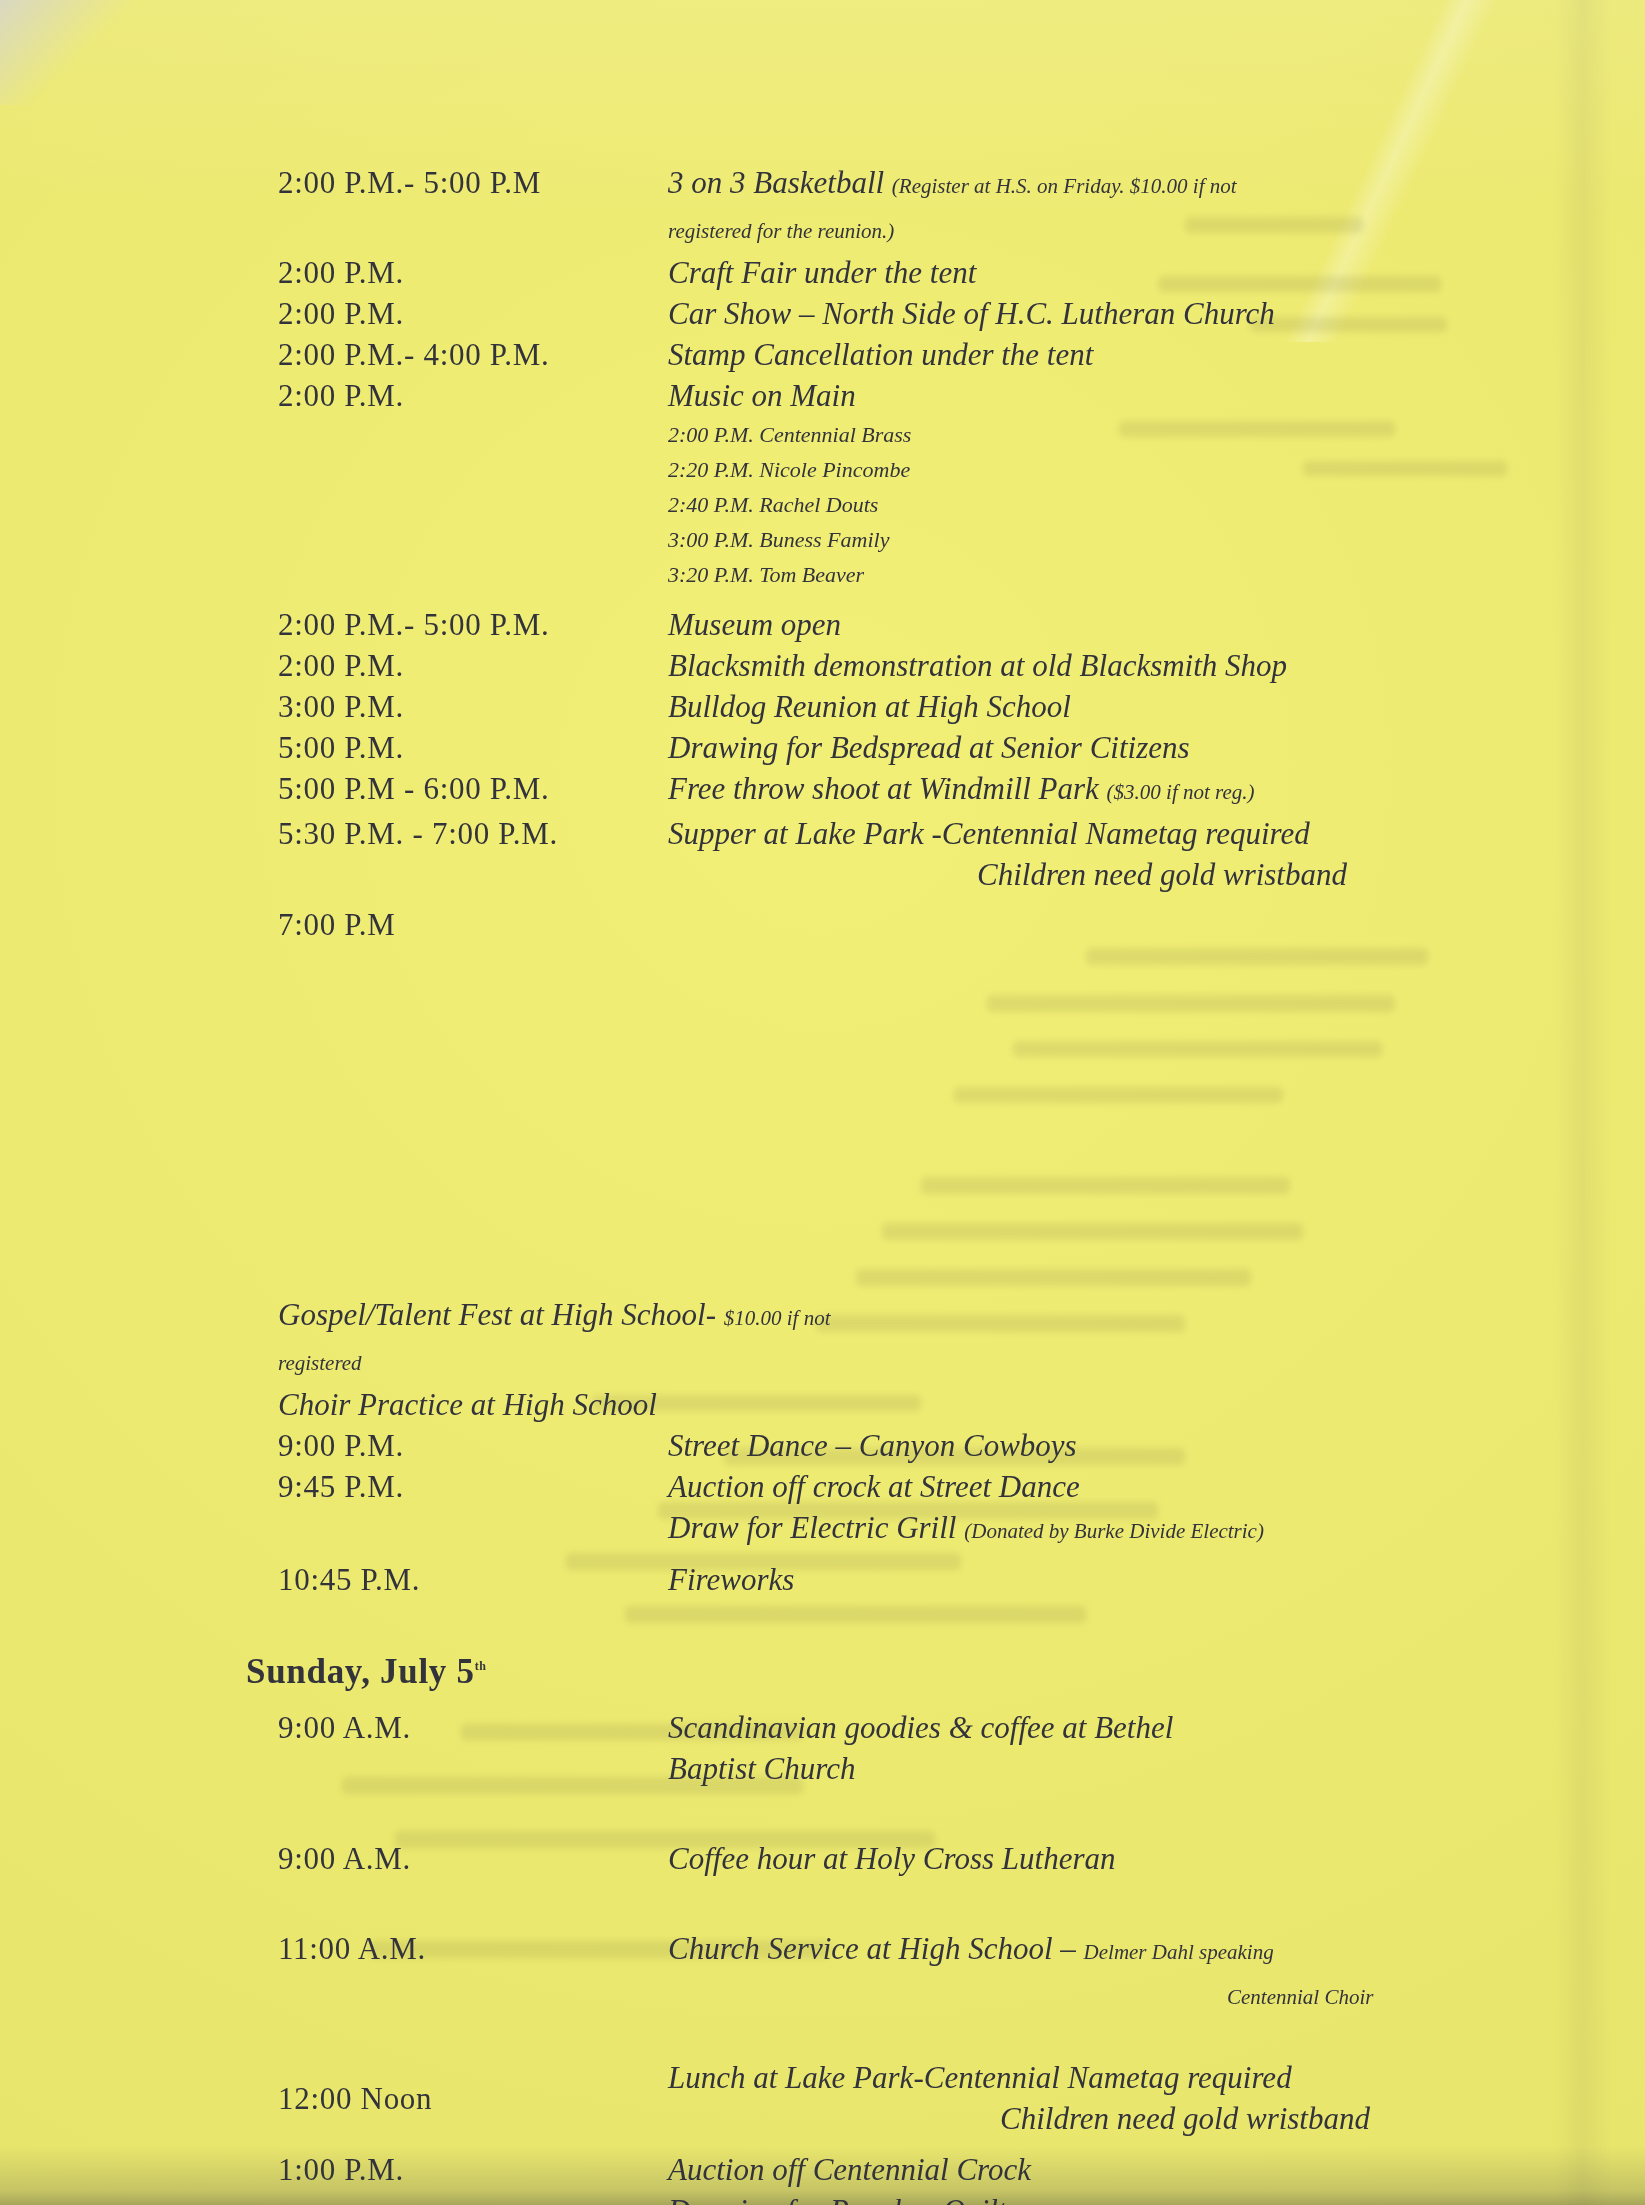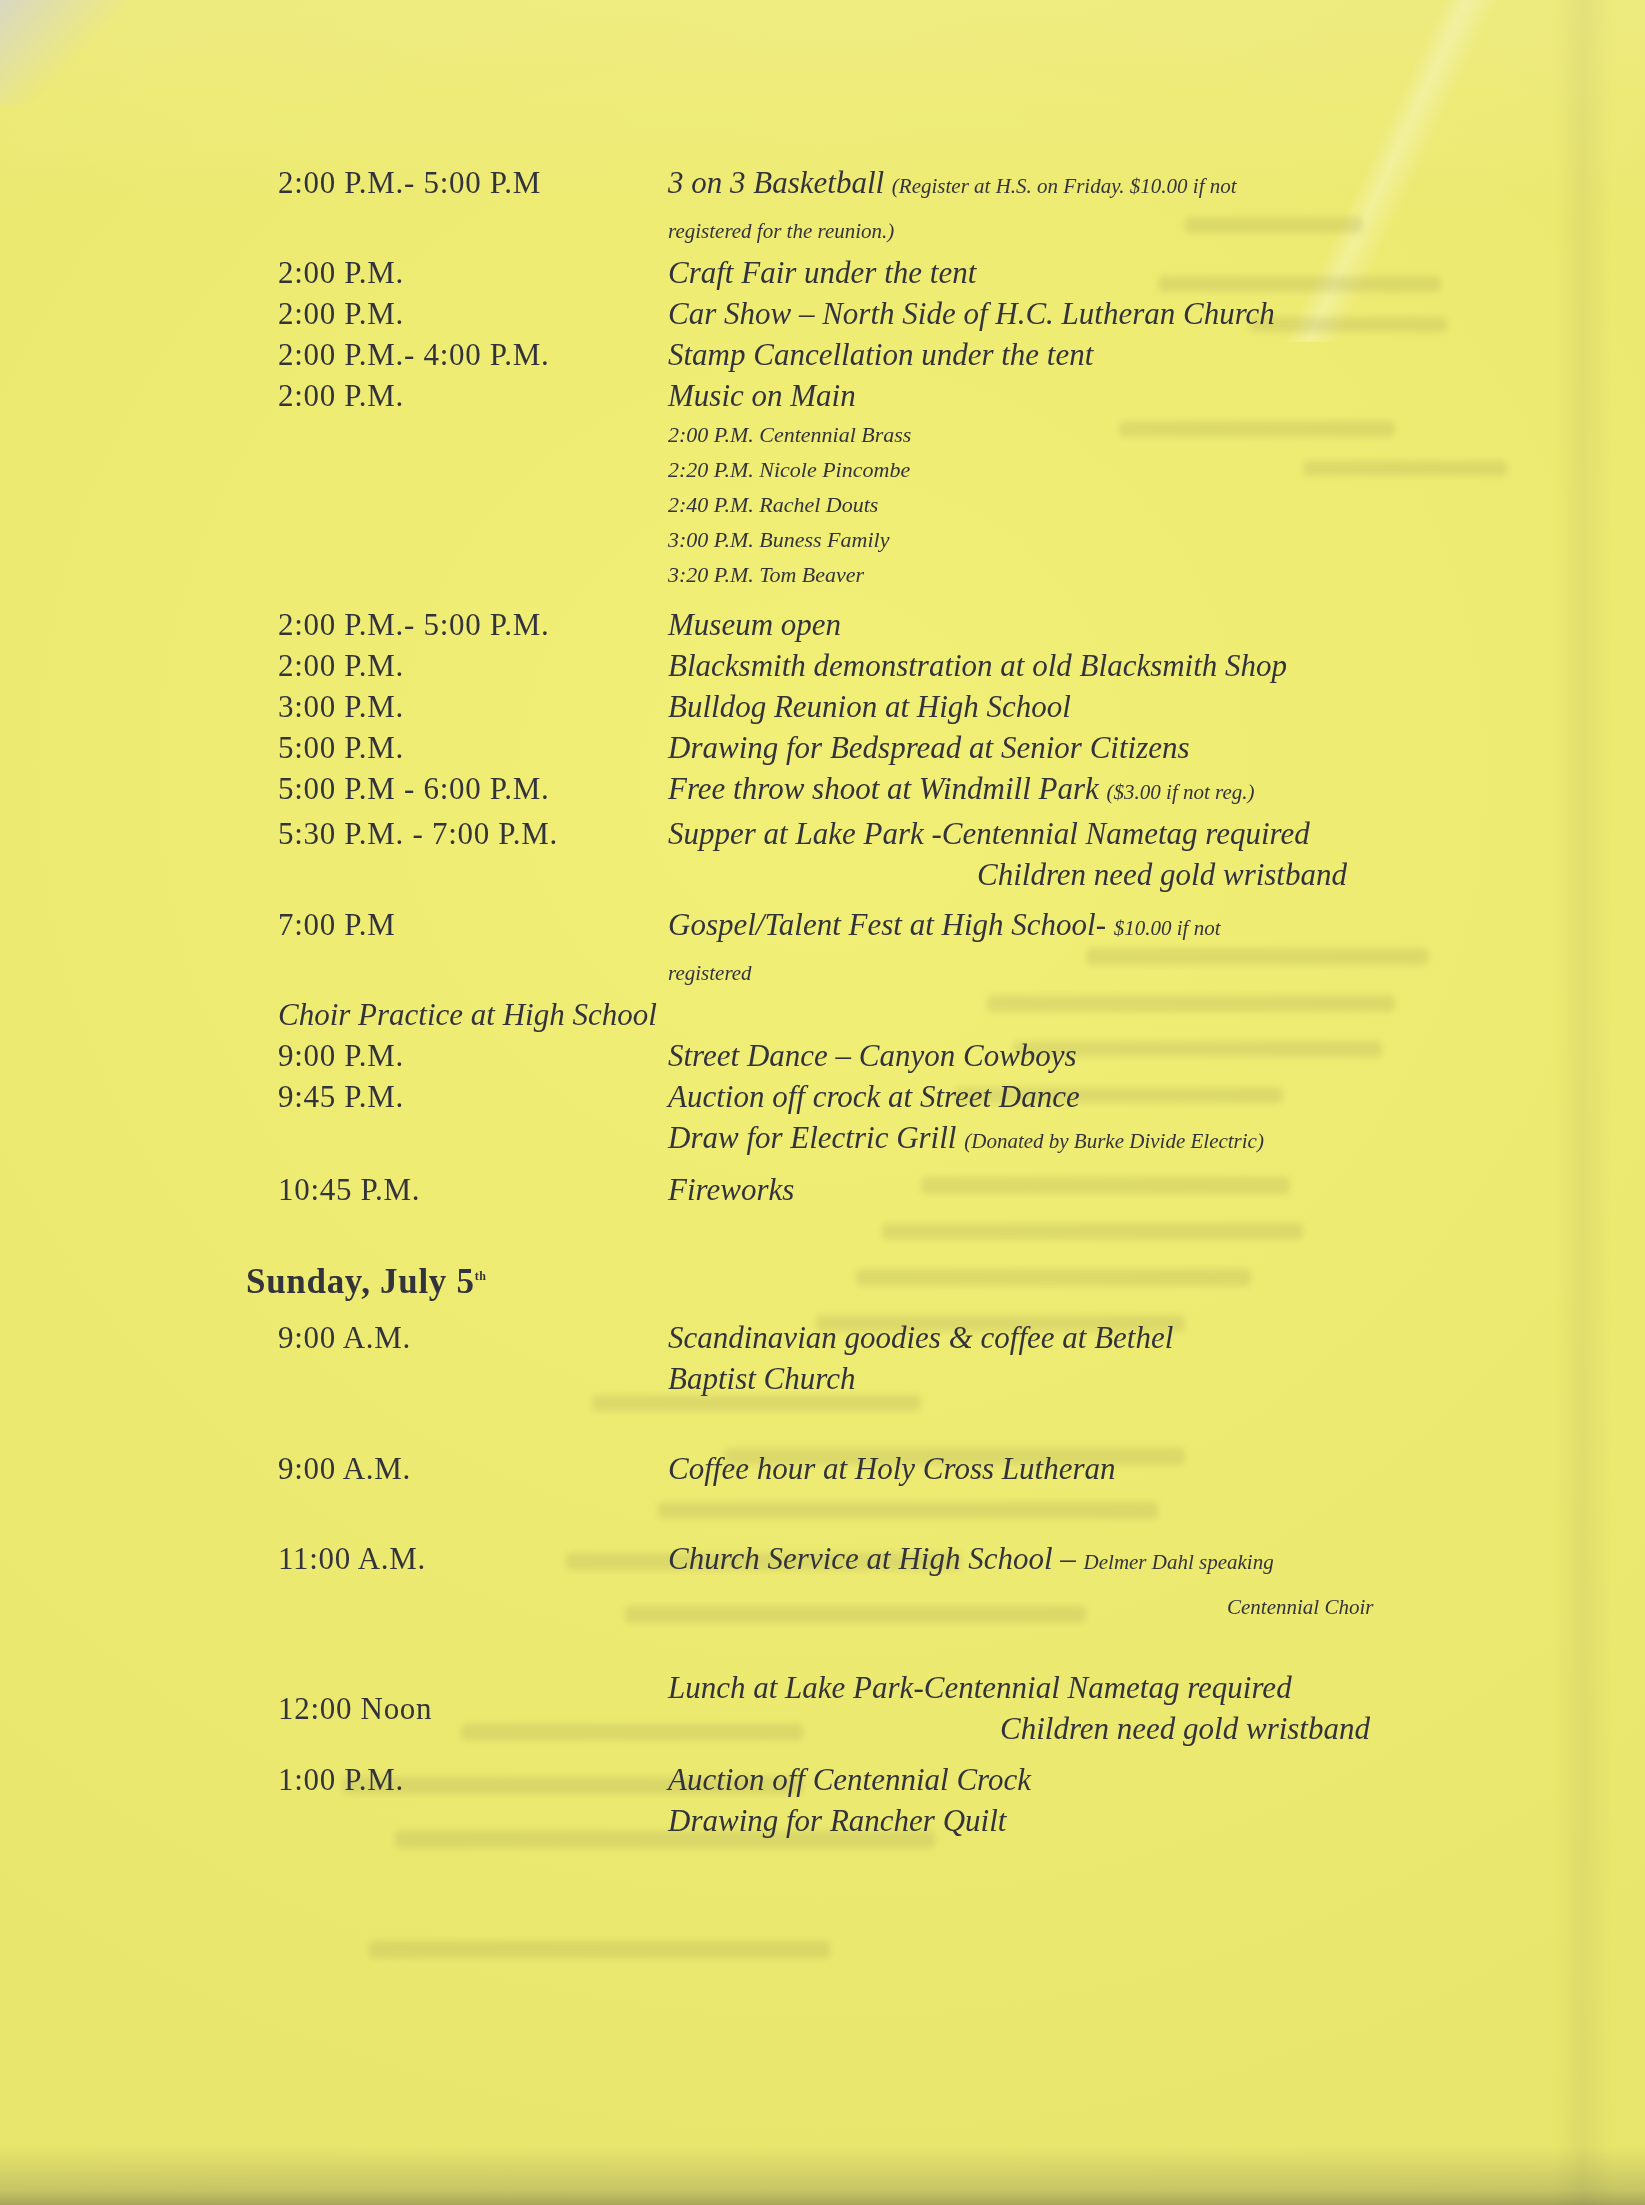--- a/index.html
+++ b/index.html
@@ -164,21 +164,21 @@
           <div class="line"><span class="s-lg">Free throw shoot at Windmill Park </span><span class="s-sm">($3.00 if not reg.)</span></div>
         </div>
       </div>
       <div class="row">
         <div class="time">5:30 P.M. - 7:00 P.M.</div>
         <div class="event">
           <div class="line"><span class="s-lg">Supper at Lake Park -Centennial Nametag required</span></div>
           <div class="line" style="padding-left: 309px;"><span class="s-lg">Children need gold wristband</span></div>
         </div>
       </div>
-      <div class="row" style="margin-top: 9.2px;">
+      <div class="row" style="margin-top: 9.2px; flex-direction: column;">
         <div class="time">7:00 P.M</div>
         <div class="event">
           <div class="line"><span class="s-lg">Gospel/Talent Fest at High School- </span><span class="s-sm">$10.00 if not</span></div>
           <div class="line"><span class="s-sm">registered</span></div>
         </div>
       </div>
       <div class="row">
         <div class="event">
           <div class="line"><span class="s-lg">Choir Practice at High School</span></div>
         </div>

